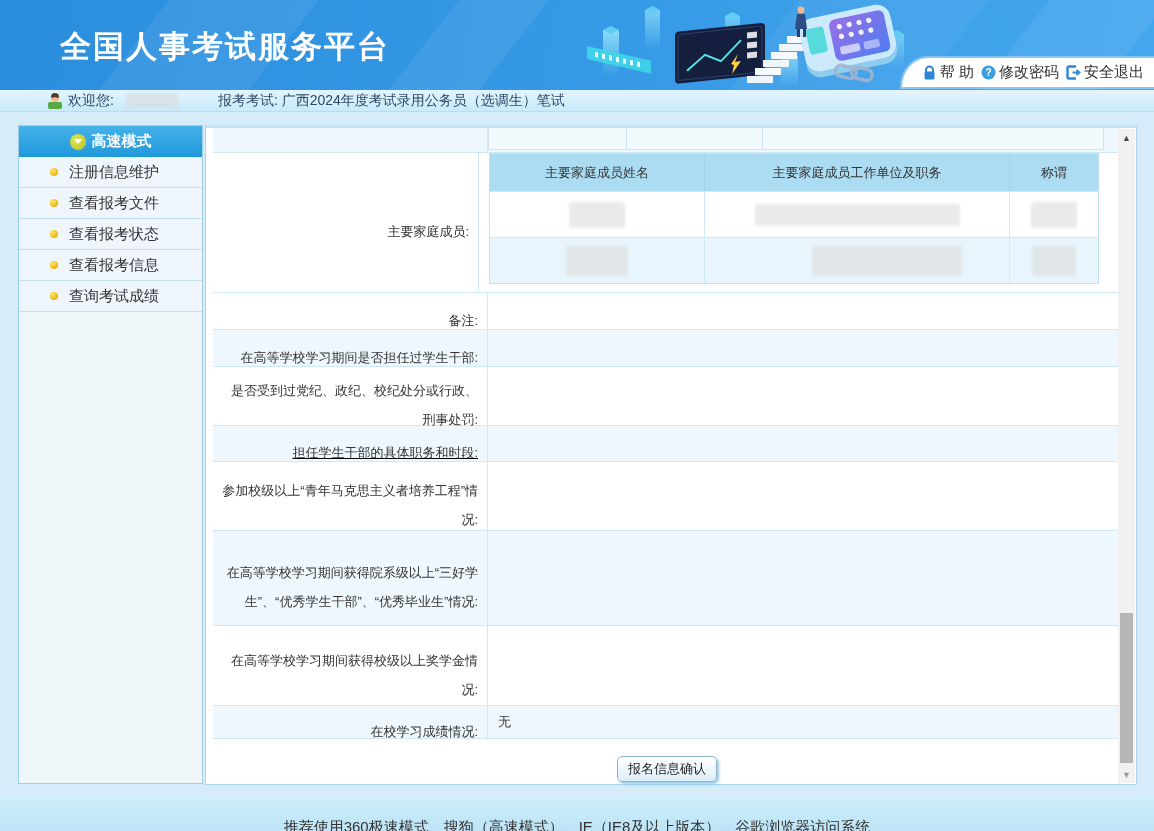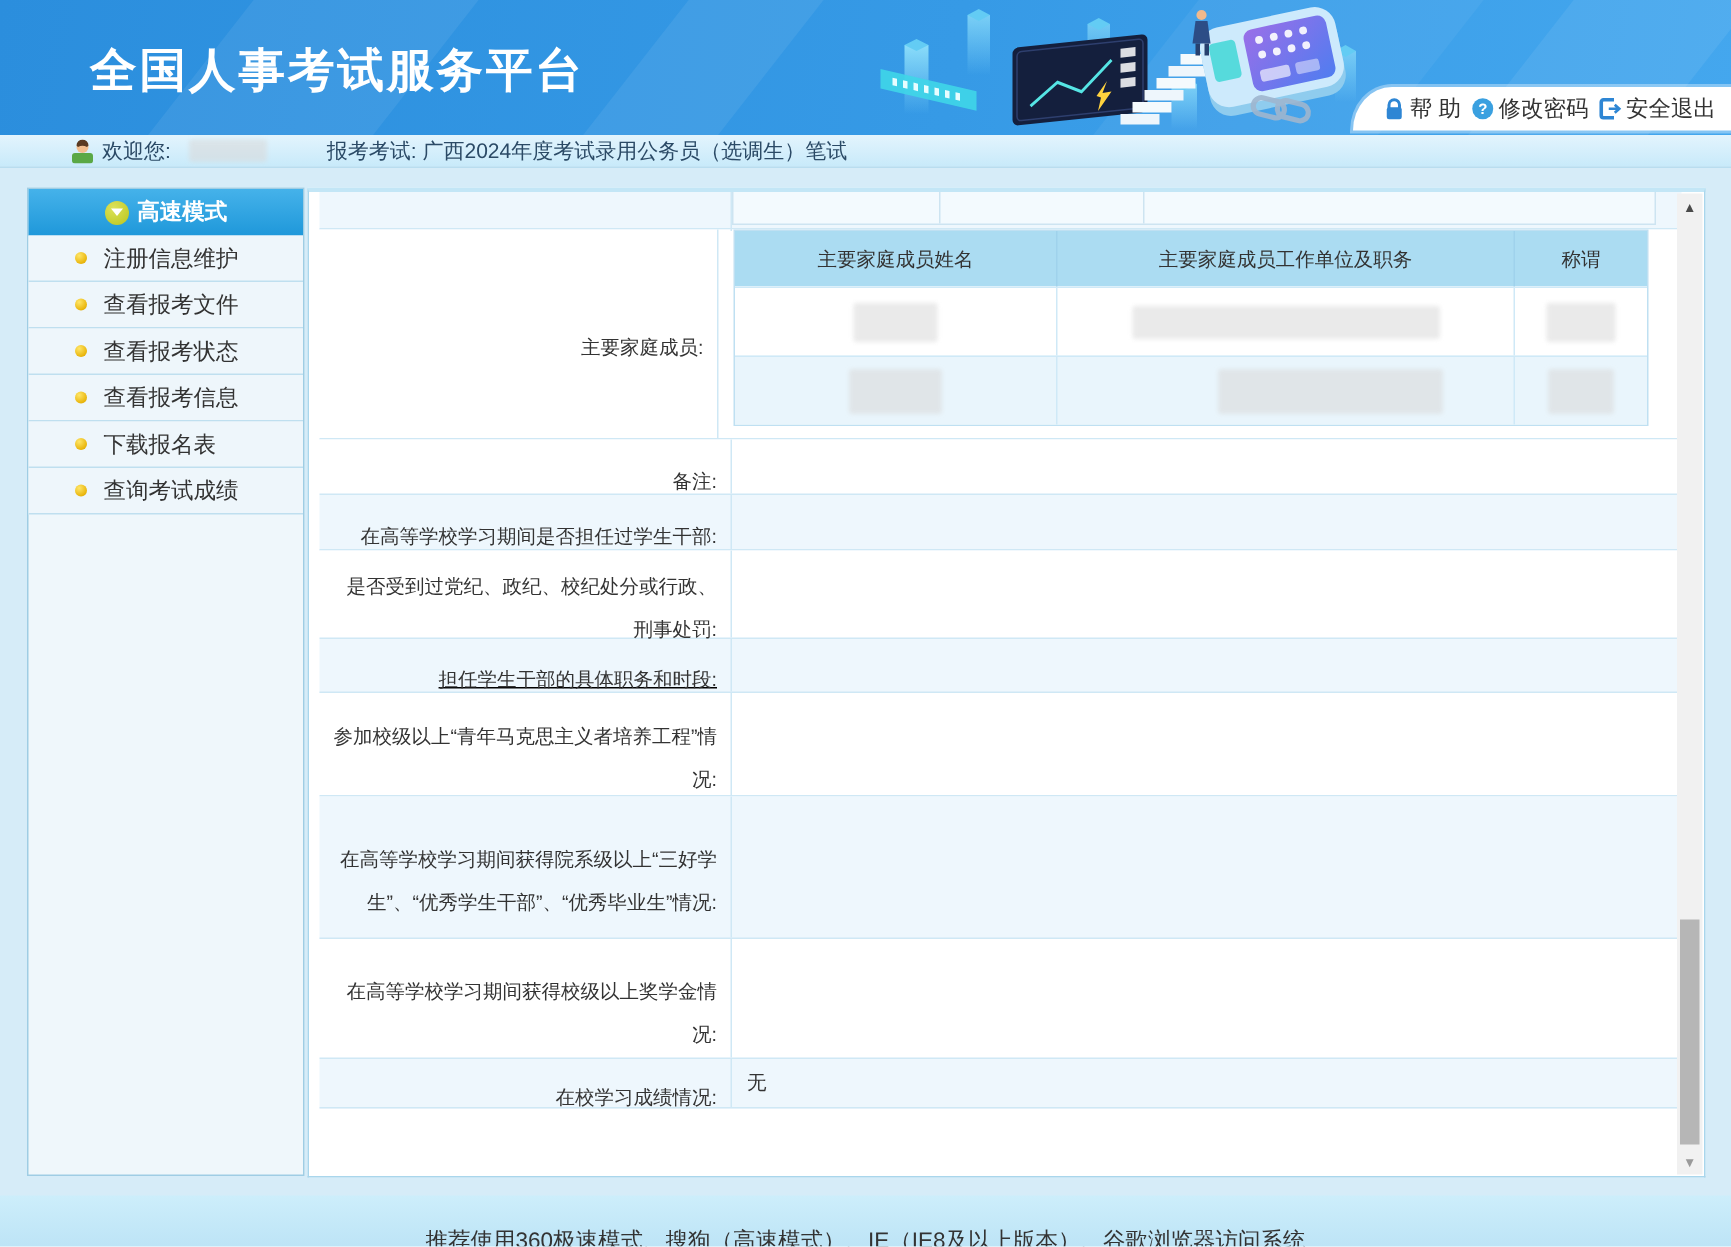--- a/index.html
+++ b/index.html
@@ -253,24 +253,20 @@
     <div class="nav-item">
       <span class="dot"></span>
       <span>查看报考状态</span>
     </div>
     <div class="nav-item">
       <span class="dot"></span>
       <span>查看报考信息</span>
     </div>
     <div class="nav-item">
       <span class="dot"></span>
-      <span>下载报名表</span>
-    </div>
-    <div class="nav-item">
-      <span class="dot"></span>
       <span>查询考试成绩</span>
     </div>
   </aside>
 
   <section class="main">
     <div class="rows">
 
       <div class="row alt" style="height:25px;">
         <div class="lbl"></div>
         <div class="val" style="padding-left:0; align-items:flex-start;">
@@ -350,20 +346,23 @@
       <div class="row" style="height:80px;">
         <div class="lbl">在高等学校学习期间获得校级以上奖学金情况:</div>
         <div class="val"></div>
       </div>
 
       <div class="row alt" style="height:33px;">
         <div class="lbl">在校学习成绩情况:</div>
         <div class="val">无</div>
       </div>
 
+      <div class="btn-area">
+        <button class="confirm-btn">报名信息确认</button>
+      </div>
     </div>
 
     <div class="sbar">
       <div class="sb-up">▲</div>
       <div class="sb-thumb"></div>
       <div class="sb-down">▼</div>
     </div>
   </section>
 </div>
 

